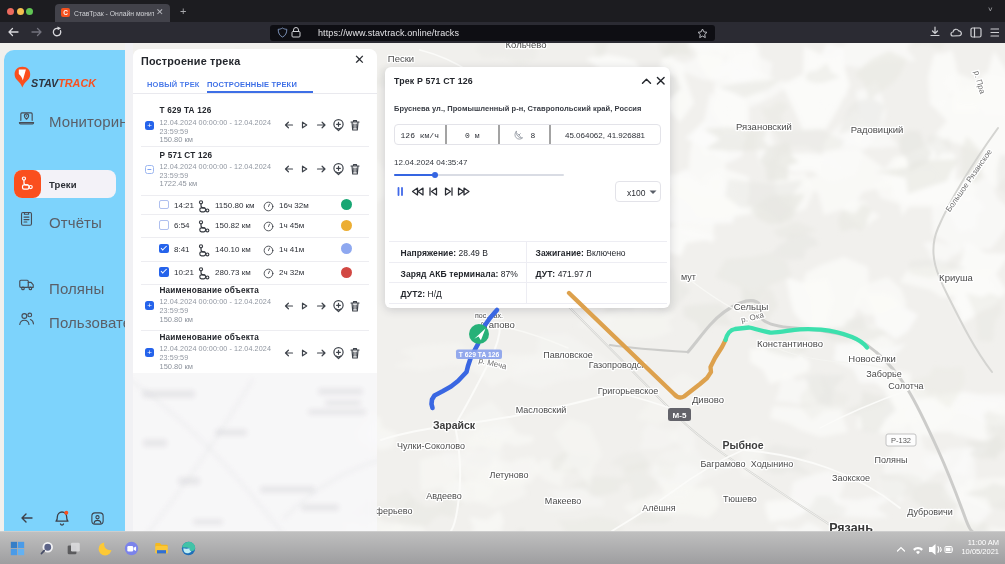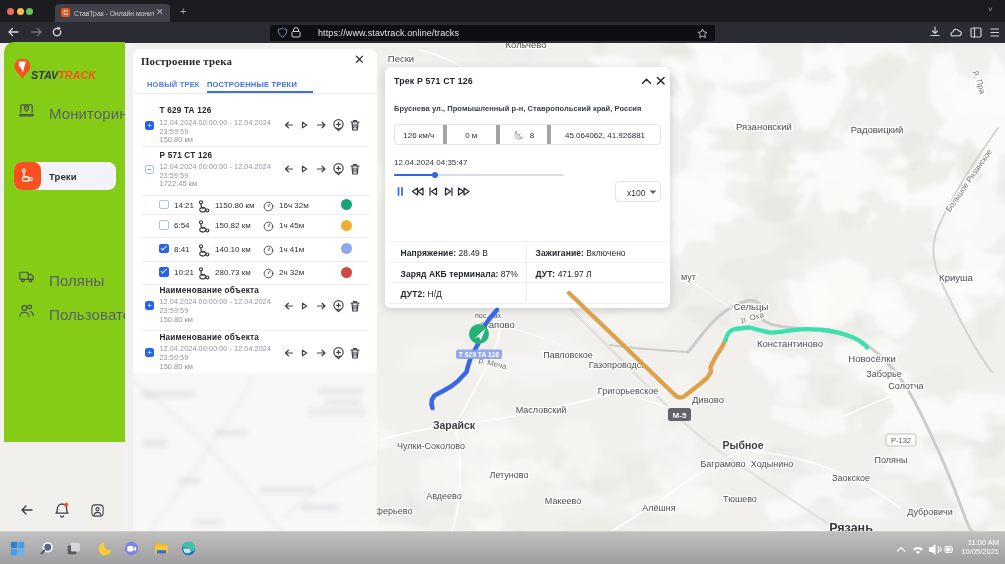--- a/index.html
+++ b/index.html
@@ -12,29 +12,29 @@
 #tabtitle{left:19px;top:5.5px;font-size:6.8px;color:#cfd0d4;white-space:nowrap;width:80px;overflow:hidden;}
 #fav{left:6px;top:4px;width:9px;height:9px;background:#f4511e;border-radius:2px;color:#fff;font-size:6.5px;font-weight:bold;text-align:center;line-height:9px;}
 #tabx{left:101px;top:3px;color:#b9bac0;font-size:9px;}
 #newtab{left:180px;top:5px;color:#a9aaae;font-size:11px;font-weight:400;}
 #tbchev{left:988px;top:5px;color:#a9aaae;font-size:8px;}
 #toolbar{left:0;top:22px;width:1005px;height:21px;background:#2b2b33;}
 #urlbar{left:270px;top:2.5px;width:445px;height:16px;background:#0e0e13;border-radius:3px;}
 #urltxt{left:36px;top:3.2px;font-size:9px;color:#e3e3e6;letter-spacing:.1px;margin-left:12px;}
 
 #appbg{left:4px;top:43px;width:1001px;height:488px;background:#f1f0ed;}
-#sidebar{left:4px;top:42px;width:121px;height:400px;background:#84cc16;border-radius:10px 0 0 0;}
+#sidebar{left:4px;top:50px;width:121px;height:488px;background:#7dd3fc;border-radius:10px 0 0 0;}
 #sbgap{left:125px;top:43px;width:8px;height:488px;background:#f1f1f4;}
 .mitem{left:0;width:121px;height:28px;}
 .mico{left:14px;top:0;}
 .mtxt{left:45px;top:4px;font-size:15px;color:#5a5f68;letter-spacing:.1px;}
 
 #tpanel{left:133px;top:49px;width:244px;height:482px;background:rgba(250,250,252,.72);backdrop-filter:blur(5px);border-radius:8px 8px 0 0;}
 #tpwhite{left:0;top:0;width:244px;height:324px;background:#fff;border-radius:8px 8px 0 0;}
-#tptitle{left:8px;top:6px;font-size:10.8px;font-weight:bold;color:#23262c;letter-spacing:.2px;font-family:Liberation Serif, serif;}
+#tptitle{left:8px;top:6px;font-size:10.8px;font-weight:bold;color:#23262c;letter-spacing:.2px;}
 #tpx{left:221px;top:3px;font-size:13px;color:#2a2d33;}
 .tab1{font-size:7.5px;font-weight:bold;letter-spacing:.2px;color:#3e6fe6;white-space:nowrap;}
 #tabline{left:74px;top:41.5px;width:106px;height:2px;background:#3e6fe6;}
 #tabbrd{left:0;top:43.5px;width:244px;height:1px;background:#e9e9ee;}
 .ttl{font-size:8.2px;font-weight:bold;color:#23262c;letter-spacing:.2px;}
 .dt{font-size:7.2px;color:#9096a0;line-height:9px;letter-spacing:.1px;}
 .km{font-size:7.5px;color:#8d939d;}
 .sq{width:9px;height:9px;border-radius:2.5px;}
 .div{left:8px;width:228px;height:1px;background:#ededf1;}
 .acticons{width:80px;height:14px;}
@@ -42,21 +42,21 @@
 .sdist{font-size:8px;color:#2c2f36;}
 .sdot{width:11px;height:11px;border-radius:50%;}
 .cb{width:9.5px;height:9.5px;border-radius:2px;}
 .cbc{background:#2563eb;}
 .cbc::after{content:"";position:absolute;left:2.1px;top:2.4px;width:4.6px;height:2.4px;border-left:1.4px solid #fff;border-bottom:1.4px solid #fff;transform:rotate(-45deg);}
 
 #dpanel{left:385px;top:67px;width:285px;height:241px;background:#fff;border-radius:6px;box-shadow:0 2px 10px rgba(40,40,60,.18);}
 #dptitle{left:9px;top:8.5px;font-size:8.8px;font-weight:bold;letter-spacing:.15px;color:#23262c;}
 #dpaddr{left:9px;top:37px;font-size:7.5px;font-weight:bold;color:#383c44;letter-spacing:.05px;}
 #statrow{left:8.5px;top:57px;width:267px;height:21px;border:1px solid #e3e3e9;border-radius:4px;}
-.statcell{top:0;height:19px;border-right:4px solid #a3a3a3;}
+.statcell{top:0;height:19px;border-right:2px solid #a3a3a3;font-family:Liberation Mono, monospace;}
 .stattxt{font-size:8px;color:#2c2f36;text-align:center;width:100%;top:5.5px;}
 #dpdate{left:9px;top:91px;font-size:8px;color:#33373e;}
 #senshead{left:3.5px;top:147.5px;width:278px;height:24px;background:#ecebfa;border-radius:6px;}
 #senstbl{left:3.5px;top:174px;width:278px;}
 .srow{height:20.5px;border-bottom:1px solid #ededf3;}
 .scell{font-size:8.5px;color:#22252b;top:6px;}
 .scell b{letter-spacing:.1px;}
 
 #taskbar{left:0;top:531px;width:1005px;height:33px;background:linear-gradient(#bfbfbf,#9e9ea0);border-top:1px solid #cdcdcd;}
 .tbi{top:9px;width:15px;height:15px;}
@@ -397,20 +397,28 @@
     <div class="abs" style="left:10px;top:120px;width:102px;height:27.5px;background:#f3f2f8;border-radius:8px"></div>
     <div class="abs" style="left:10px;top:120px;width:27px;height:27.5px;background:#fa4f1e;border-radius:8px">
       <svg class="abs" style="left:5px;top:5px" width="17" height="17" viewBox="0 0 24 24" fill="none" stroke="#fff" stroke-width="1.7" stroke-linecap="round" stroke-linejoin="round">
         <circle cx="7" cy="5" r="2.2"></circle>
         <path d="M7 7.2 V11 a3 3 0 0 0 3 3 h2"></path>
         <rect x="5" y="14" width="9" height="6" rx="2"></rect>
         <circle cx="16.5" cy="17" r="2.2"></circle>
       </svg>
     </div>
     <div class="abs" style="left:45px;top:129px;font-size:9.5px;color:#2b2e35;font-weight:bold;letter-spacing:.1px">Треки</div>
+    <div class="abs mitem" style="top:160px">
+      <svg class="abs mico" width="17" height="17" viewBox="0 0 24 24" fill="none" stroke="#474c55" stroke-width="1.6" stroke-linecap="round" stroke-linejoin="round">
+        <rect x="5" y="3.5" width="14" height="18" rx="2"></rect>
+          <path d="M9 3.5 h6 v2.5 h-6 Z"></path>
+        <path d="M8.5 10 h7 M8.5 13.5 h7 M8.5 17 h4"></path>
+      </svg>
+      <div class="abs mtxt">Отчёты</div>
+    </div>
     <div class="abs mitem" style="top:225.5px">
       <svg class="abs mico" width="17" height="17" viewBox="0 0 24 24" fill="none" stroke="#474c55" stroke-width="1.6" stroke-linecap="round" stroke-linejoin="round">
         <rect x="2.5" y="6" width="12" height="10" rx="1.5"></rect>
           <path d="M14.5 9 h4 l3 3.5 v3.5 h-7"></path>
         <circle cx="7" cy="17.5" r="1.8"></circle>
           <circle cx="17.5" cy="17.5" r="1.8"></circle>
       </svg>
       <div class="abs mtxt">Поляны</div>
     </div>
     <div class="abs mitem" style="top:260px">

